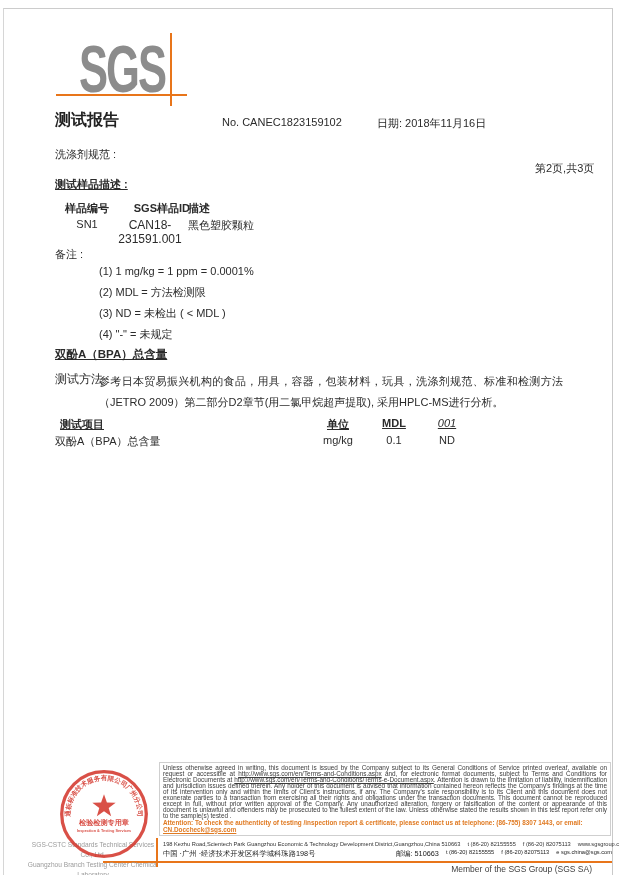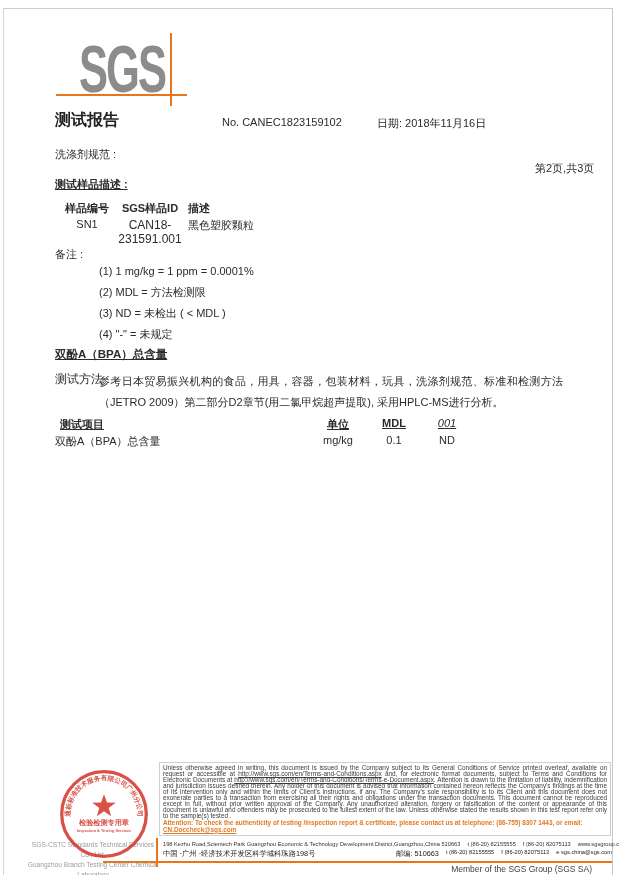--- a/index.html
+++ b/index.html
@@ -15,21 +15,21 @@
   .logo-vline{left:170px;top:33px;width:2px;height:73px;background:#e8751a;}
   
   .doc-title{left:55px;top:110px;font-size:16px;font-weight:bold;color:#222;}
   .report-no{left:222px;top:116px;font-size:11px;}
   .report-date{left:377px;top:116px;font-size:11px;}
   .report-pages{left:535px;top:116px;font-size:11px;margin-top:45px;}
   .results-label{left:55px;top:147px;font-size:11px;}
   .sample-desc-label{left:55px;top:177px;font-size:11px;font-weight:bold;text-decoration:underline;}
   
   .st-h1{left:58px;top:201px;width:58px;text-align:center;font-size:11px;font-weight:bold;}
-  .st-h2{left:110px;top:201px;width:80px;text-align:center;font-size:11px;font-weight:bold;}
+  .st-h2{left:110px;top:201px;width:80px;text-align:right;font-size:11px;font-weight:bold;}
   .st-h3{left:188px;top:201px;font-size:11px;font-weight:bold;}
   .st-c1{left:58px;top:218px;width:58px;text-align:center;font-size:11px;}
   .st-c2{left:110px;top:218px;width:80px;text-align:center;font-size:12px;}
   .st-c3{left:188px;top:218px;font-size:11px;}
   
   .notes-label{left:55px;top:247px;font-size:11px;}
   .notes{left:99px;top:261px;font-size:11px;line-height:21px;}
   
   .section-title{left:55px;top:347px;font-size:11.5px;font-weight:bold;text-decoration:underline;}
   .method-label{left:55px;top:371px;font-size:12px;}

